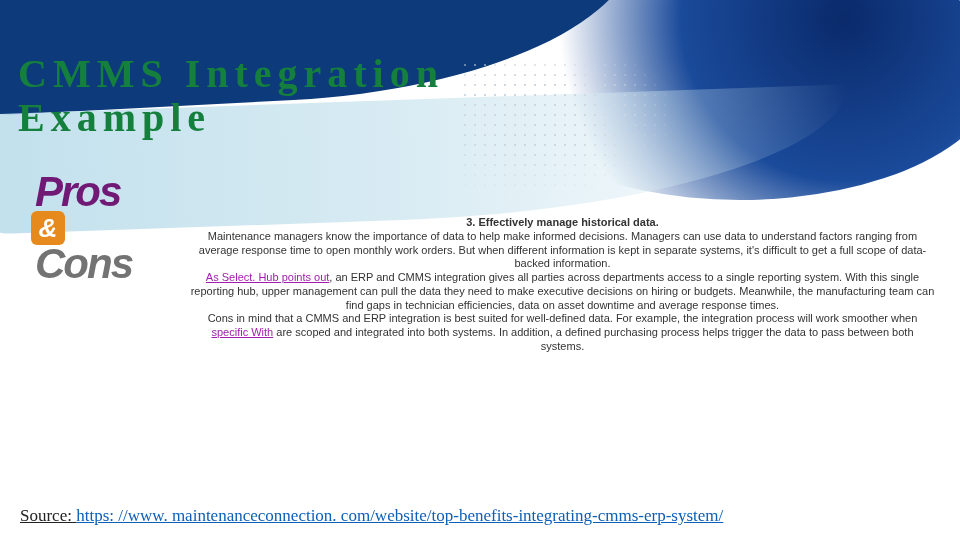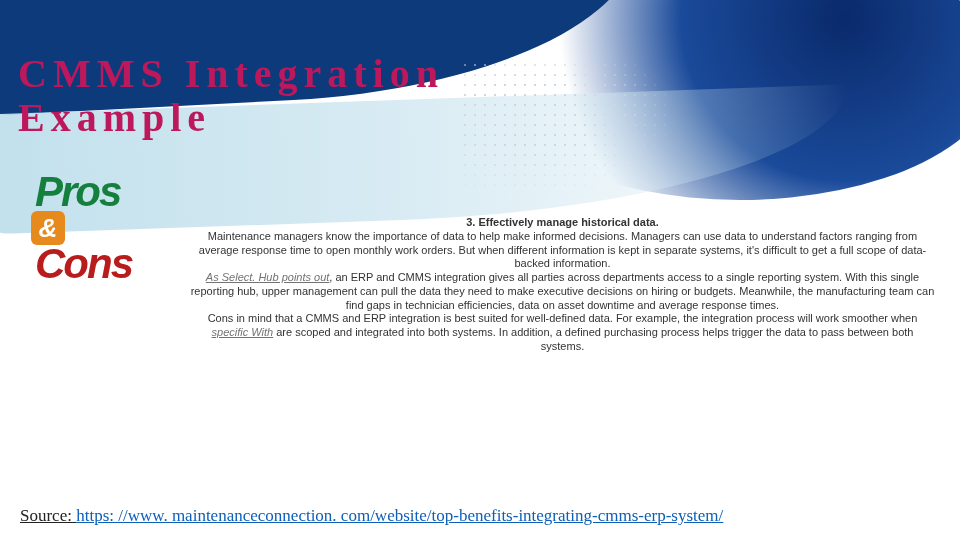--- a/index.html
+++ b/index.html
@@ -69,39 +69,39 @@
     background-image: radial-gradient(circle, #cfd8df 1.5px, transparent 1.5px);
     background-size: 10px 10px;
     mask-image: radial-gradient(ellipse at 30% 40%, #000 30%, transparent 70%);
     -webkit-mask-image: radial-gradient(ellipse at 30% 40%, #000 30%, transparent 70%);
   }
   .title {
     position: absolute;
     top: 52px;
     left: 18px;
     z-index: 2;
-    color: #be185d;
+    color: #15803d;
     font-family: "Times New Roman", Georgia, serif;
     font-weight: 700;
     letter-spacing: 6px;
     font-size: 40px;
     line-height: 1.1;
     white-space: pre-line;
   }
   .proscons {
     position: absolute;
     top: 175px;
     left: 35px;
     z-index: 2;
   }
   .pc-pros {
     font-family: Arial, sans-serif;
     font-weight: 900;
     font-style: italic;
-    color: #15803d;
+    color: #701a75;
     font-size: 42px;
     line-height: 0.8;
     letter-spacing: -2px;
   }
   .pc-and {
     display: inline-block;
     width: 34px;
     height: 34px;
     background: #e68a1e;
     color: #fff;
@@ -111,44 +111,43 @@
     text-align: center;
     line-height: 34px;
     border-radius: 6px;
     margin: 2px 0 2px -4px;
     vertical-align: middle;
   }
   .pc-cons {
     font-family: Arial, sans-serif;
     font-weight: 900;
     font-style: italic;
-    color: #b91c1c;
+    color: #737373;
     font-size: 42px;
     line-height: 0.8;
     letter-spacing: -2px;
   }
   .content {
     position: absolute;
     top: 216px;
     left: 190px;
     right: 25px;
     z-index: 2;
     font-size: 11px;
     line-height: 1.25;
     color: #333;
     text-align: center;
   }
   .content .item-title {
     font-weight: 700;
     color: #333;
   }
   .content a {
-    color: #737373;
+    color: #a21caf;
     text-decoration: underline;
-    font-style: italic;
   }
   .source {
     position: absolute;
     left: 20px;
     bottom: 14px;
     z-index: 2;
     font-family: "Times New Roman", Georgia, serif;
     font-size: 17px;
   }
   .source .label {

